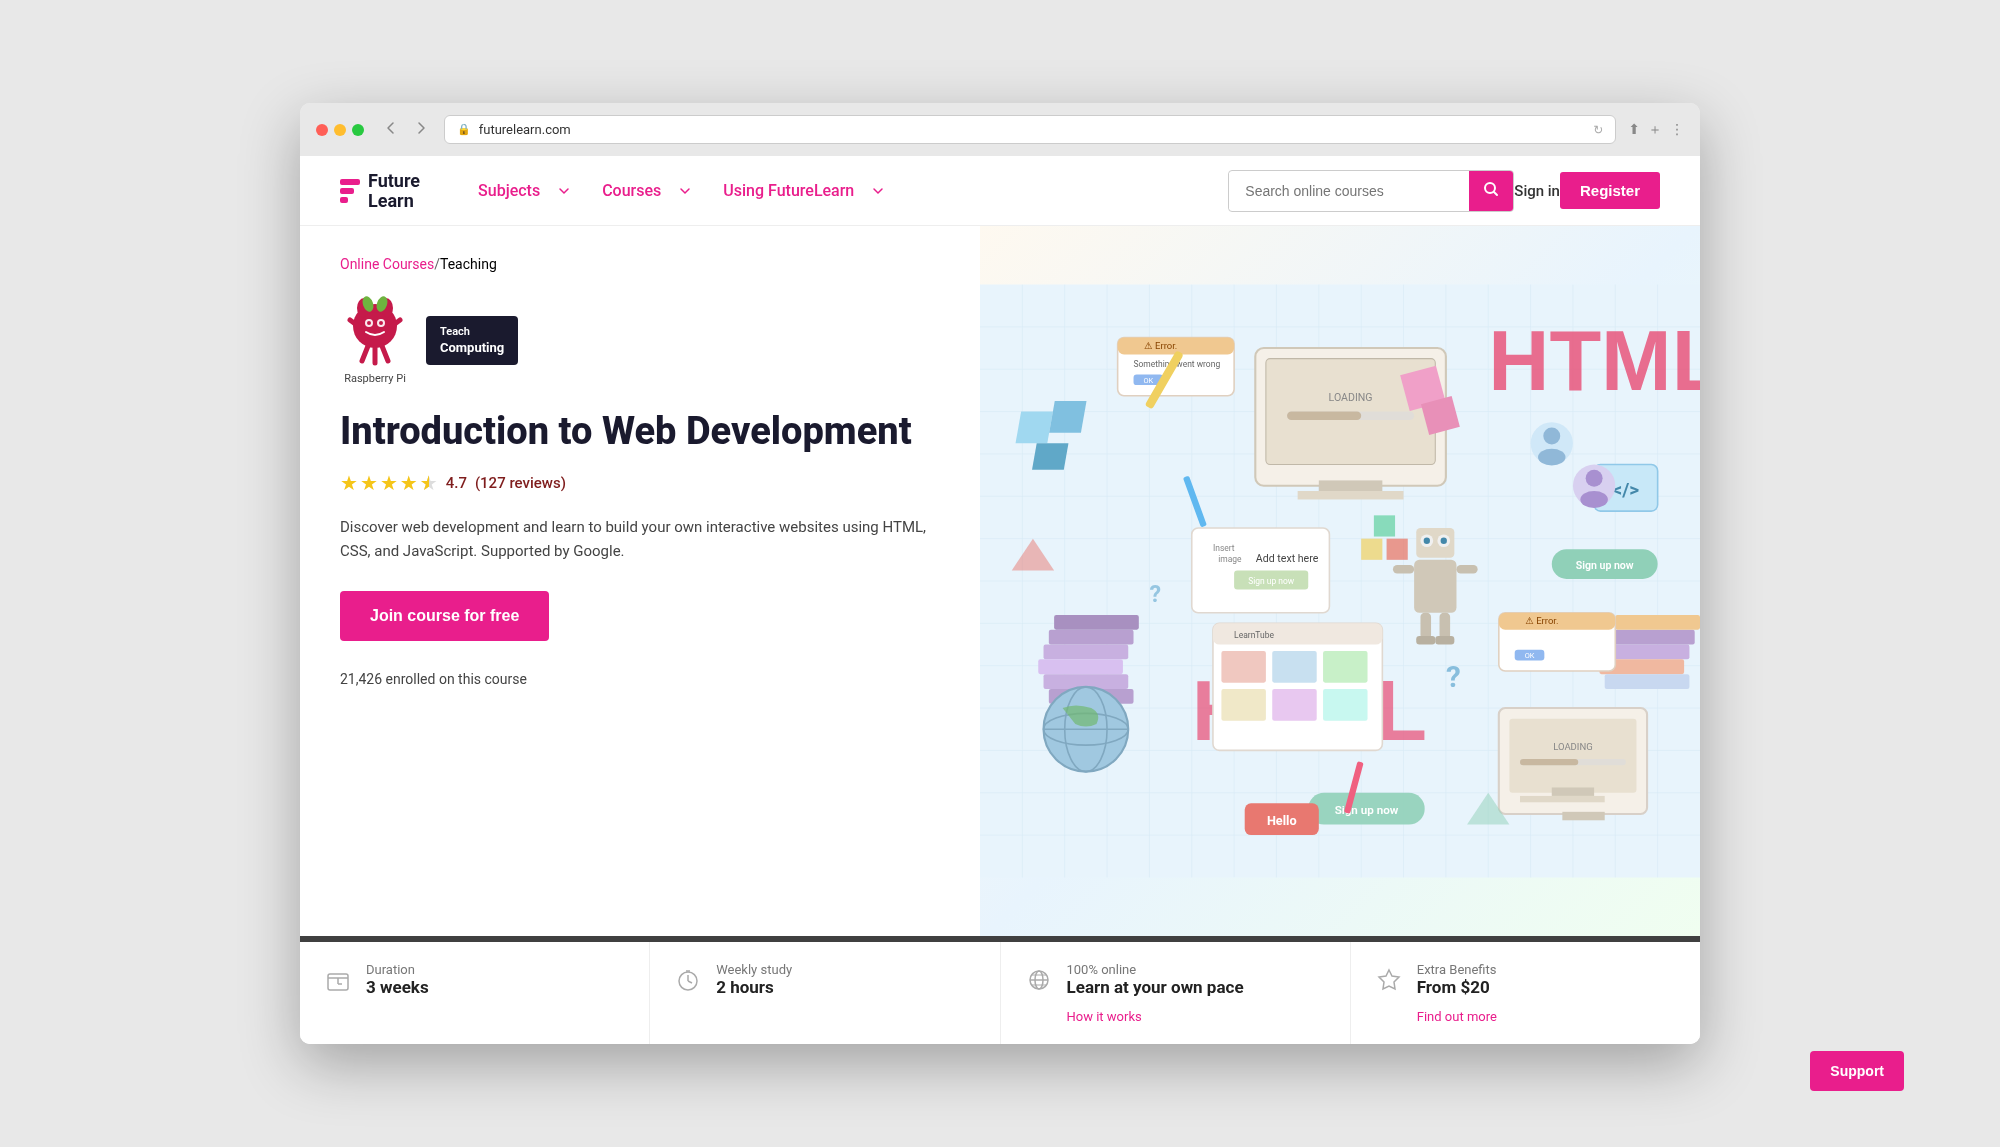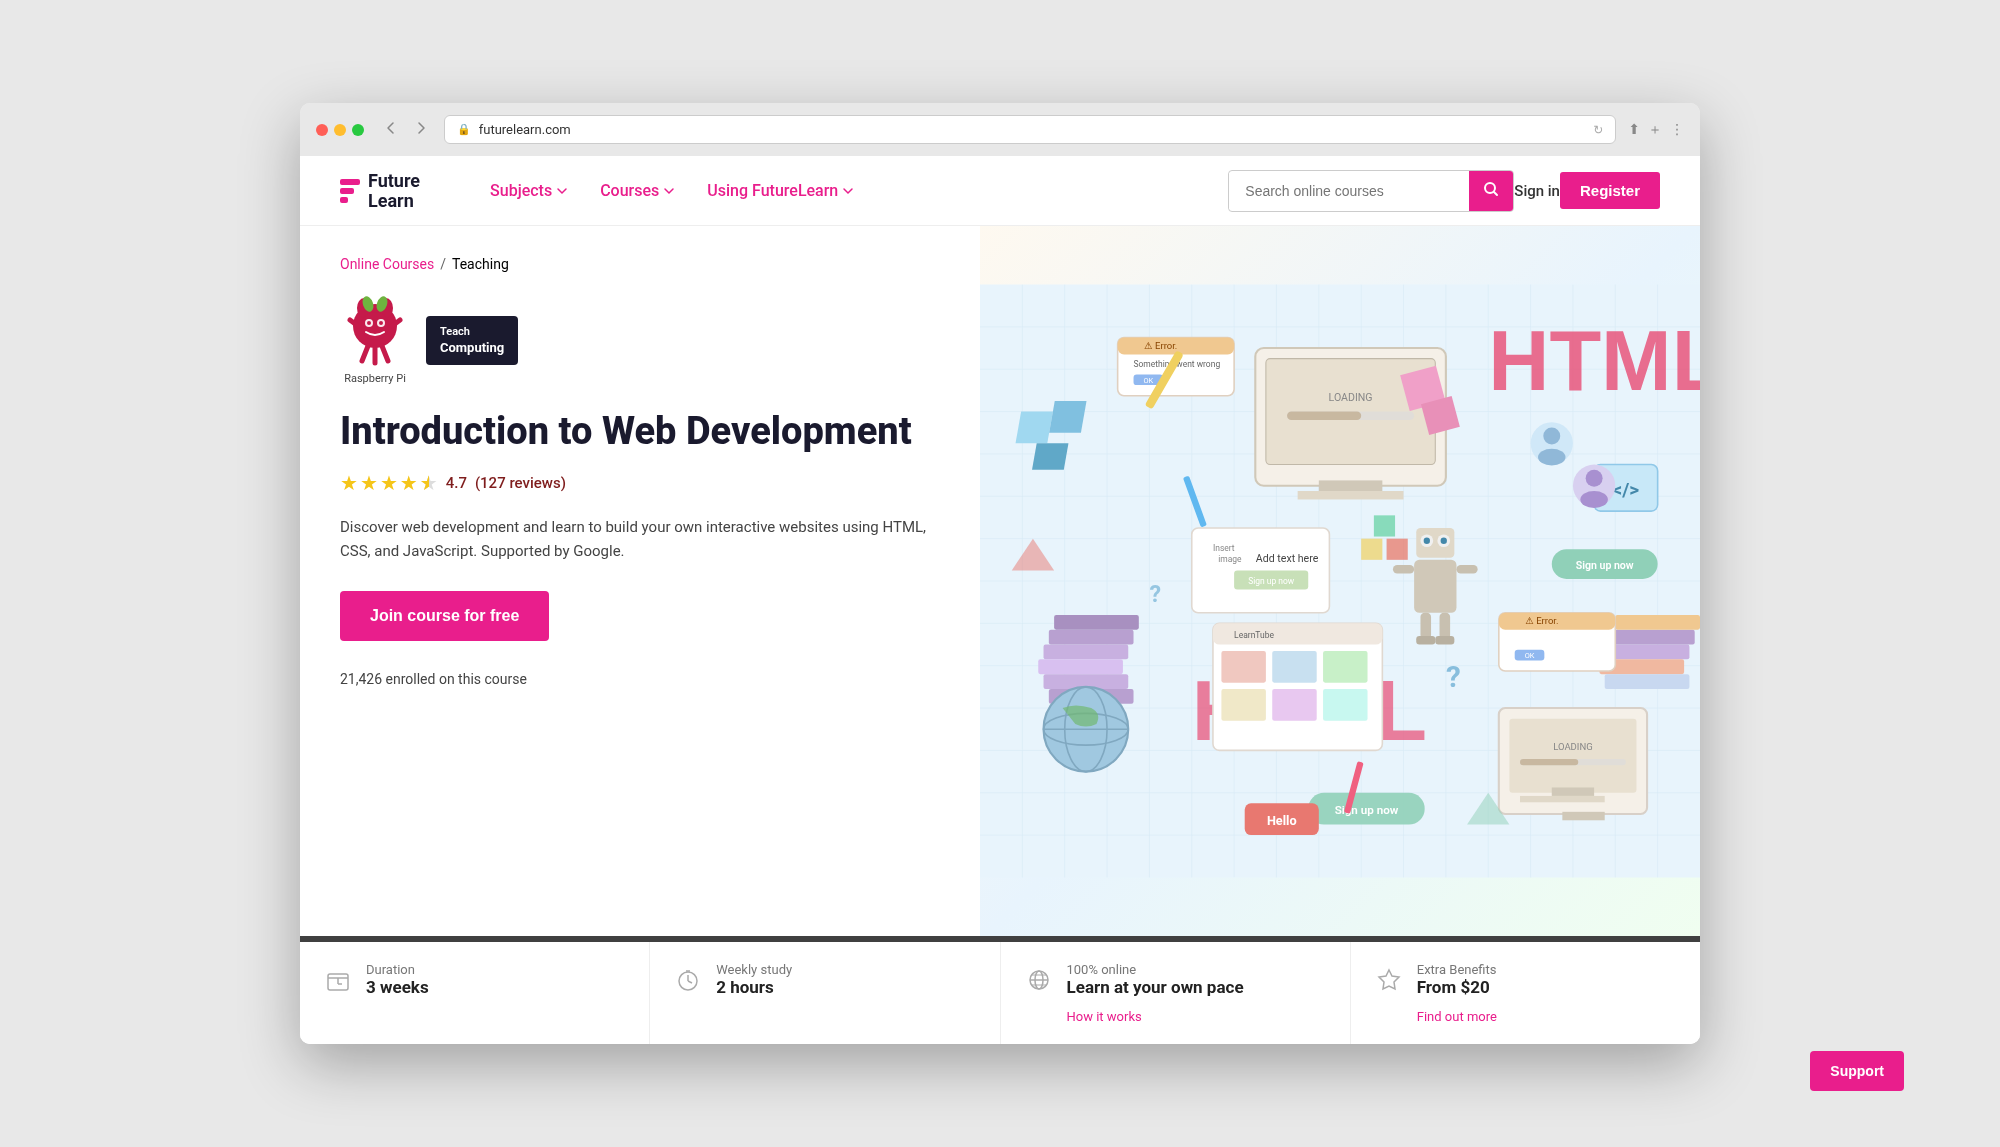--- a/index.html
+++ b/index.html
@@ -94,21 +94,21 @@
       border-bottom: 1px solid #eee;
       padding: 0 40px;
       display: flex;
       align-items: center;
       height: 70px;
     }
 
     .logo {
       display: flex;
       align-items: center;
-      margin-right: 56px;
+      margin-right: 44px;
       text-decoration: none;
     }
 
     .logo-icon {
       display: flex;
       flex-direction: column;
       gap: 3px;
       margin-right: 8px;
     }
 
@@ -135,21 +135,21 @@
     .nav-links {
       display: flex;
       align-items: center;
       gap: 4px;
       flex: 1;
     }
 
     .nav-item {
       display: flex;
       align-items: center;
-      gap: 4px;
+      gap: 18px;
       padding: 8px 14px;
       font-size: 16px;
       font-weight: 500;
       color: #e91e8c;
       cursor: pointer;
       border-radius: 4px;
       text-decoration: none;
     }
 
     .nav-item svg {
@@ -223,21 +223,21 @@
       flex: 1;
       background: #f0f8ff;
       overflow: hidden;
       position: relative;
     }
 
     
     .breadcrumb {
       display: flex;
       align-items: center;
-      gap: 6px;
+      gap: 0;
       margin-bottom: 24px;
       font-size: 14px;
     }
 
     .breadcrumb-link {
       color: #e91e8c;
       text-decoration: none;
     }
 
     .breadcrumb-sep {

